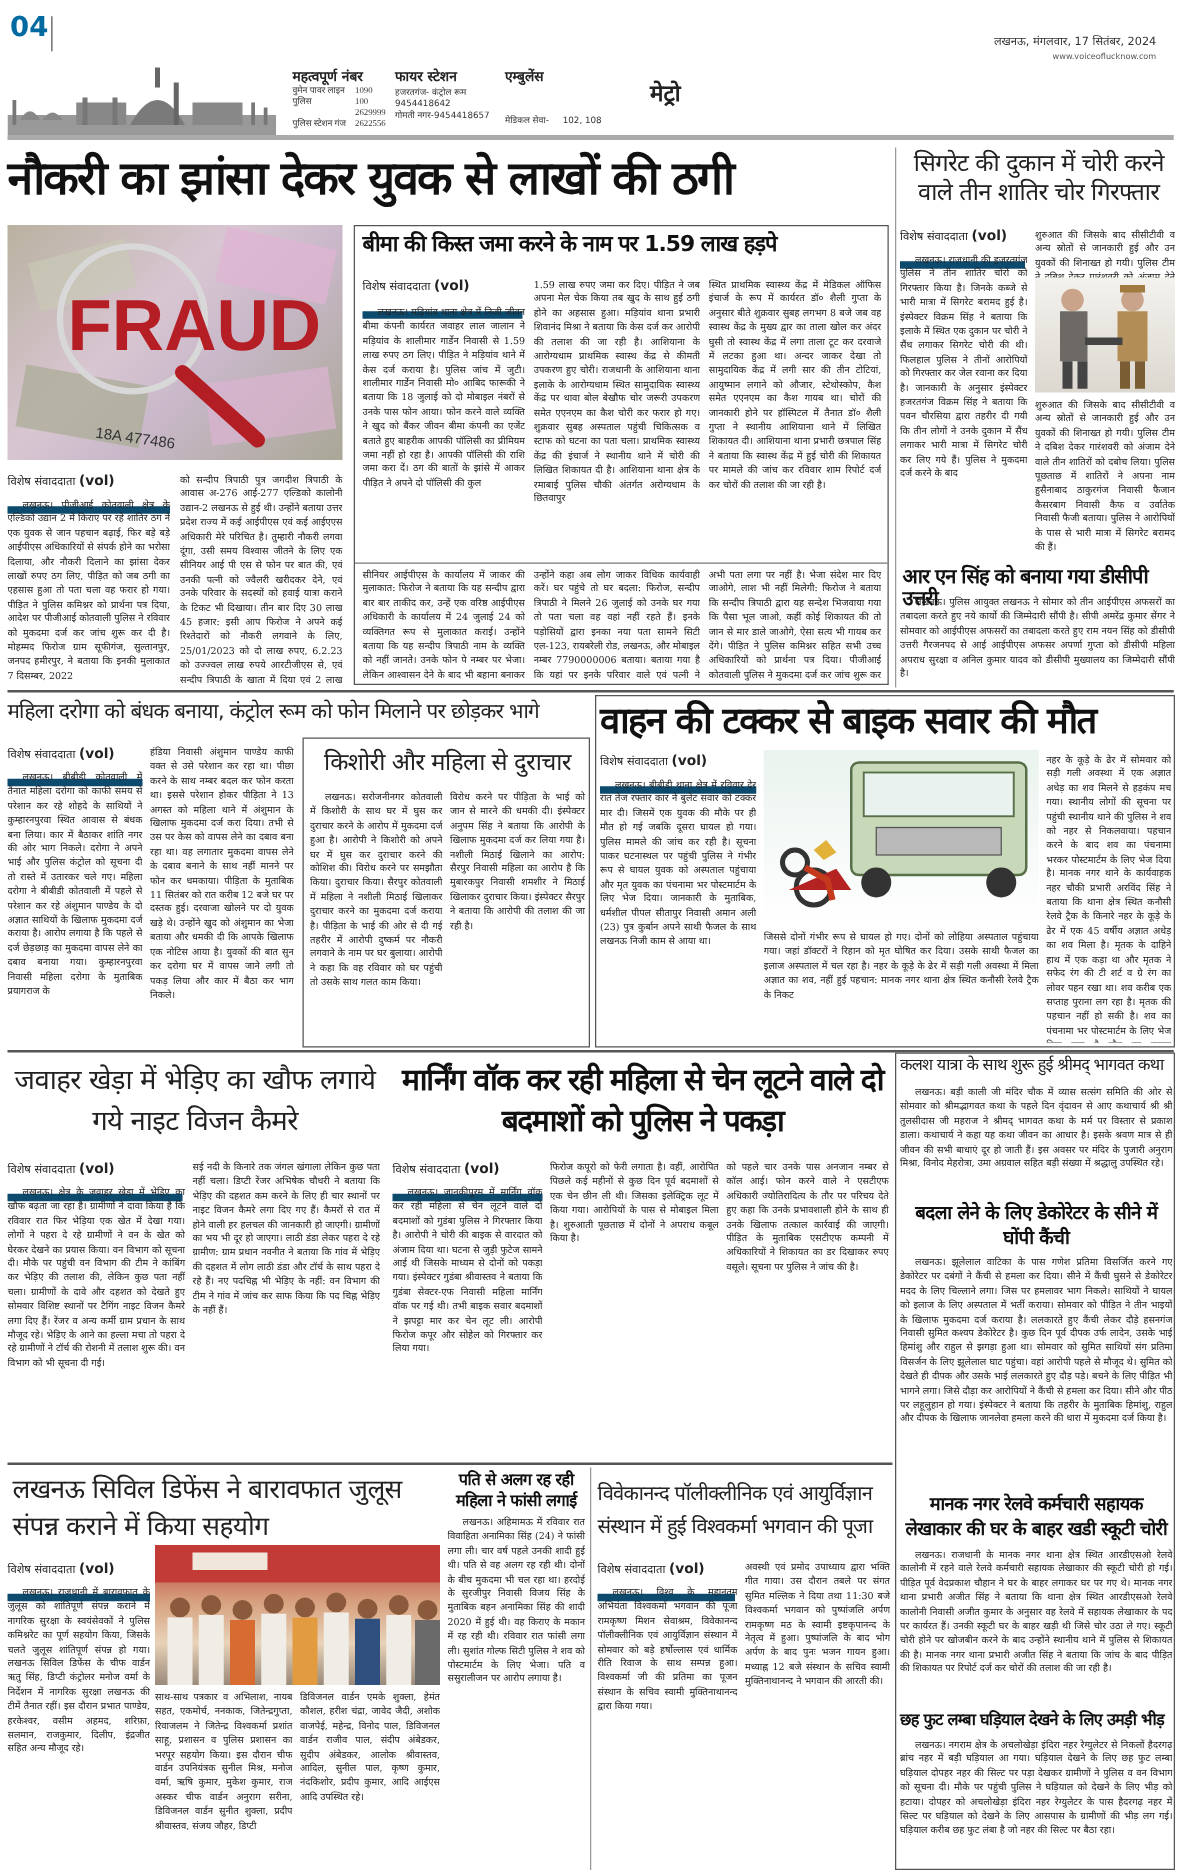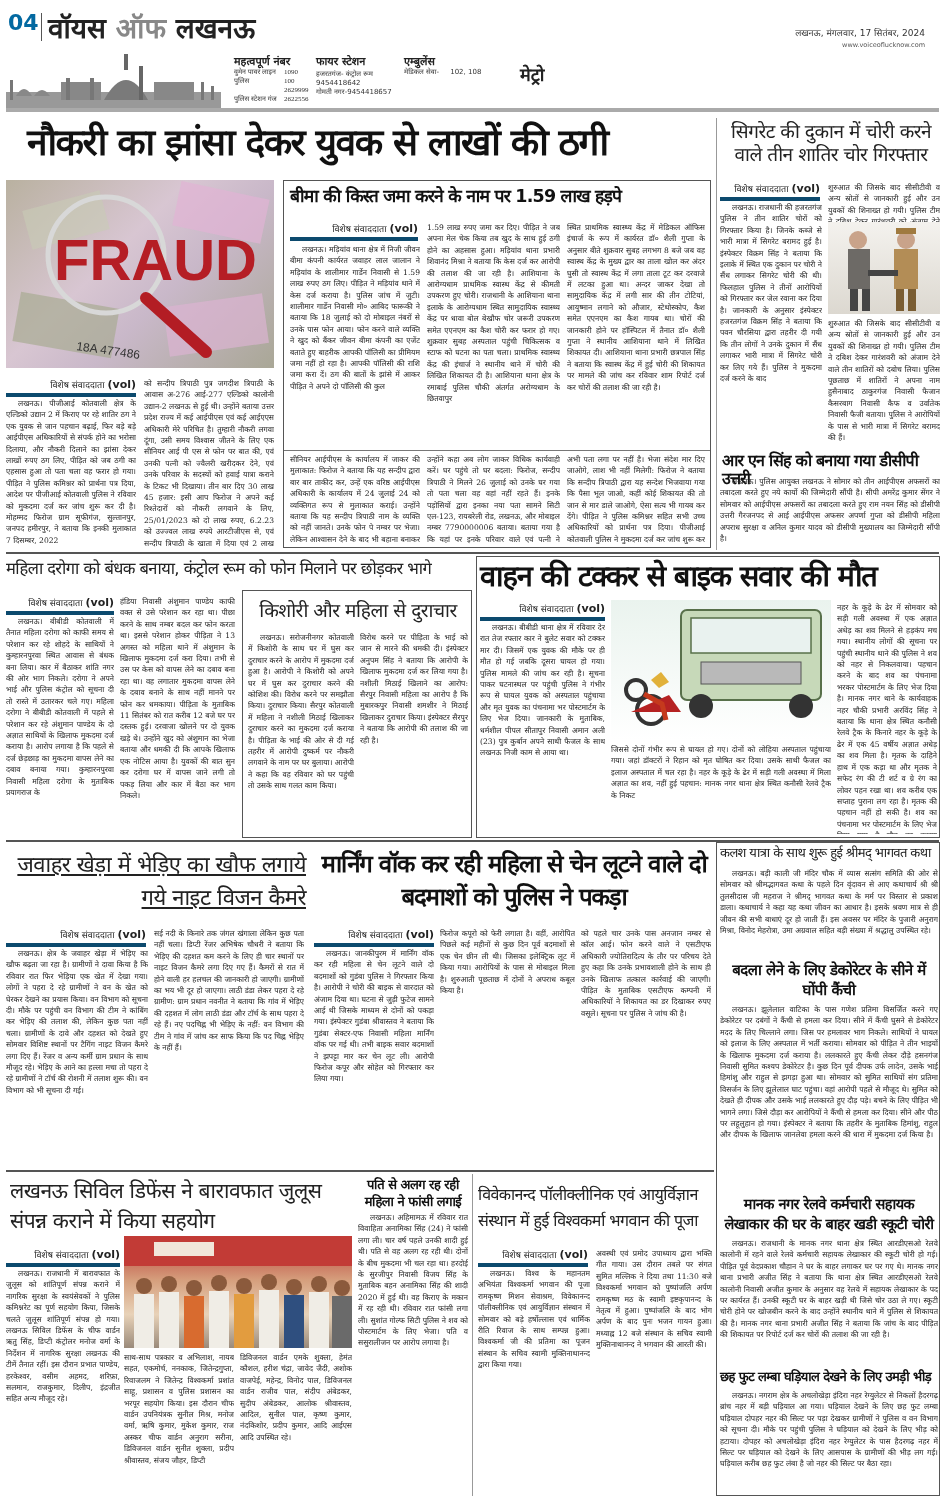--- a/index.html
+++ b/index.html
@@ -2,21 +2,21 @@
 <html><head>
 <meta charset="utf-8">
 <style>
   * { box-sizing: border-box; margin: 0; padding: 0; }
   html, body { width: 945px; height: 1500px; background: #fff; overflow: hidden; }
   body { font-family: "DejaVu Sans", sans-serif; color: #111; position: relative; }
 
   .abs { position: absolute; }
   .hl { font-family: "DejaVu Sans", sans-serif; font-weight: bold; color: #111; line-height: 1.15; letter-spacing: -0.5px; }
   .hl-light { font-weight: normal; color: #222; }
-  .byline { font-size: 9px; color: #222; border-bottom: 4px solid #0c4a6e; padding-bottom: 2px; text-align: right; }
+  .byline { font-size: 9px; color: #222; border-bottom: 6px solid #0c4a6e; padding-bottom: 14px; }
   .byline b { font-size: 11px; }
   .body-text { font-family: "DejaVu Serif", serif; font-size: 7.6px; line-height: 11.4px; color: #222; text-align: justify; overflow: hidden; }
   .col-rule { border-left: 1px solid #999; }
   .hrule { border-top: 1px solid #777; }
   .box { border: 1px solid #555; }
 
   
   .page-no { font-size: 22px; font-weight: bold; color: #0369a1; }
   .paper-name { font-size: 28px; font-weight: bold; color: #222; }
   .paper-name .grey { color: #888; }
@@ -31,25 +31,20 @@
   .img-thief { background: linear-gradient(180deg,#f4f2ee,#dcd8d0); overflow: hidden; }
   .img-truck { background: linear-gradient(180deg,#eaf3ee,#ffffff); overflow: hidden; }
   .img-crowd { background: linear-gradient(180deg,#b7322f 0%,#d6a07e 40%,#e8d2b8 70%,#9a8a7a 100%); overflow: hidden; }
 </style>
 </head>
 <body>
 
 <div class="abs" style="left:0;top:0;width:945px;height:112px;">
   <div class="abs page-no" style="left:8px;top:10px;">04</div>
   <div class="abs" style="left:41px;top:13px;width:1px;height:28px;background:#555;"></div>
-  <div class="abs paper-name" style="left:48px;top:8px;">
-    <span>वॉयस</span>
-    <span class="grey">ऑफ</span>
-    <span>लखनऊ</span>
-  </div>
 
   <div class="abs" style="left:6px;top:52px;width:215px;height:56px;">
     <svg width="215" height="56" viewBox="0 0 215 56">
       <rect x="0" y="40" width="215" height="16" fill="#999"></rect>
       <rect x="4" y="28" width="3" height="20" fill="#777"></rect>
       <path d="M10 44 Q18 30 26 44 Z" fill="#888"></path>
       <path d="M28 44 Q36 32 44 44 Z" fill="#888"></path>
       <rect x="55" y="30" width="40" height="18" fill="#888"></rect>
       <rect x="60" y="26" width="4" height="22" fill="#777"></rect>
       <rect x="84" y="26" width="4" height="22" fill="#777"></rect>
@@ -78,29 +73,29 @@
   <div class="abs" style="left:316px;top:53px;width:90px;">
     <div class="num-h">फायर स्टेशन</div>
     <div class="num-t" style="margin-top:2px;">
       <div>हजरतगंज- कंट्रोल रूम</div>
       <div>9454418642</div>
       <div>गोमती नगर-9454418657</div>
     </div>
   </div>
   <div class="abs" style="left:404px;top:53px;width:110px;">
     <div class="num-h">एम्बुलेंस</div>
-    <div class="num-t" style="margin-top:0;white-space:pre;">मेडिकल सेवा-     102, 108</div>
+    <div class="num-t" style="margin-top:24px;white-space:pre;">मेडिकल सेवा-     102, 108</div>
   </div>
   <div class="abs metro" style="left:520px;top:62px;">मेट्रो</div>
   <div class="abs date" style="right:20px;top:26px;">लखनऊ, मंगलवार, 17 सितंबर, 2024</div>
   <div class="abs site" style="right:20px;top:41px;">www.voiceoflucknow.com</div>
   <div class="abs" style="left:6px;top:108px;width:933px;height:4px;background:#aaa;"></div>
 </div>
 
-<div class="abs hl" style="left:6px;top:122px;width:705px;font-size:37px;letter-spacing:-1.5px;margin-left:21px;">नौकरी का झांसा देकर युवक से लाखों की ठगी</div>
+<div class="abs hl" style="left:6px;top:122px;width:705px;font-size:37px;letter-spacing:-1.5px;">नौकरी का झांसा देकर युवक से लाखों की ठगी</div>
 
 <div class="abs img-fraud" style="left:6px;top:180px;width:268px;height:188px;">
   <svg width="268" height="188" viewBox="0 0 268 188">
     <rect x="20" y="20" width="80" height="40" fill="#c8cbb6" opacity="0.6" transform="rotate(-15 60 40)"></rect>
     <rect x="170" y="10" width="90" height="45" fill="#e1b3d4" opacity="0.7" transform="rotate(12 215 32)"></rect>
     <rect x="160" y="120" width="100" height="50" fill="#dcb4d2" opacity="0.7" transform="rotate(-8 210 145)"></rect>
     <rect x="10" y="120" width="100" height="50" fill="#a8ab93" opacity="0.7" transform="rotate(10 60 145)"></rect>
     <circle cx="100" cy="75" r="58" fill="none" stroke="#d8d8d8" stroke-width="5"></circle>
     <line x1="140" y1="118" x2="200" y2="172" stroke="#b31d24" stroke-width="12" stroke-linecap="round"></line>
     <text x="48" y="100" font-family="Liberation Sans, sans-serif" font-size="58" font-weight="bold" fill="#b51e25">FRAUD</text>
@@ -185,21 +180,21 @@
     <path d="M20 112 L58 95 L70 112 Z" fill="#b52222"></path>
     <path d="M40 80 l10 -8 l8 10 l-10 6 z" fill="#e1b13a"></path>
     <path d="M55 120 l-4 -16 l-18 -10" stroke="#c53a1d" stroke-width="5" fill="none"></path>
   </svg>
 </div>
 <div class="abs body-text" style="left:611px;top:744px;width:220px;height:90px;">जिससे दोनों गंभीर रूप से घायल हो गए। दोनों को लोहिया अस्पताल पहुंचाया गया। जहां डॉक्टरों ने रिहान को मृत घोषित कर दिया। उसके साथी फैजल का इलाज अस्पताल में चल रहा है। नहर के कूड़े के ढेर में सड़ी गली अवस्था में मिला अज्ञात का शव, नहीं हुई पहचान: मानक नगर थाना क्षेत्र स्थित कनौसी रेलवे ट्रैक के निकट</div>
 <div class="abs body-text" style="left:837px;top:602px;width:100px;height:232px;">नहर के कूड़े के ढेर में सोमवार को सड़ी गली अवस्था में एक अज्ञात अधेड़ का शव मिलने से हड़कंप मच गया। स्थानीय लोगों की सूचना पर पहुंची स्थानीय थाने की पुलिस ने शव को नहर से निकलवाया। पहचान करने के बाद शव का पंचनामा भरकर पोस्टमार्टम के लिए भेज दिया है। मानक नगर थाने के कार्यवाहक नहर चौकी प्रभारी अरविंद सिंह ने बताया कि थाना क्षेत्र स्थित कनौसी रेलवे ट्रैक के किनारे नहर के कूड़े के ढेर में एक 45 वर्षीय अज्ञात अधेड़ का शव मिला है। मृतक के दाहिने हाथ में एक कड़ा था और मृतक ने सफेद रंग की टी शर्ट व ग्रे रंग का लोवर पहन रखा था। शव करीब एक सप्ताह पुराना लग रहा है। मृतक की पहचान नहीं हो सकी है। शव का पंचनामा भर पोस्टमार्टम के लिए भेज दिया गया है मौत का कारण पोस्टमार्टम रिपोर्ट आने पर स्पष्ट हो सकेगा।</div>
 
 <div class="abs hrule" style="left:6px;top:840px;width:933px;border-top:2px solid #555;"></div>
 
-<div class="abs hl hl-light" style="left:6px;top:848px;width:300px;font-size:22px;line-height:33px;text-align:right;text-decoration:underline;">जवाहर खेड़ा में भेड़िए का खौफ लगाये गये नाइट विजन कैमरे</div>
+<div class="abs hl hl-light" style="left:6px;top:848px;width:300px;font-size:22px;line-height:33px;text-align:center;">जवाहर खेड़ा में भेड़िए का खौफ लगाये गये नाइट विजन कैमरे</div>
 <div class="abs byline" style="left:6px;top:928px;width:140px;">
   <span>विशेष संवाददाता</span> <b>(vol)</b>
 </div>
 <div class="abs body-text" style="left:6px;top:948px;width:142px;height:216px;text-indent:12px;">लखनऊ। क्षेत्र के जवाहर खेड़ा में भेड़िए का खौफ बढ़ता जा रहा है। ग्रामीणों ने दावा किया है कि रविवार रात फिर भेड़िया एक खेत में देखा गया। लोगों ने पहरा दे रहे ग्रामीणों ने वन के खेत को घेरकर देखने का प्रयास किया। वन विभाग को सूचना दी। मौके पर पहुंची वन विभाग की टीम ने कांबिंग कर भेड़िए की तलाश की, लेकिन कुछ पता नहीं चला। ग्रामीणों के दावे और दहशत को देखते हुए सोमवार विशिष्ट स्थानों पर टैगिंग नाइट विजन कैमरे लगा दिए हैं। रेंजर व अन्य कर्मी ग्राम प्रधान के साथ मौजूद रहे। भेड़िए के आने का हल्ला मचा तो पहरा दे रहे ग्रामीणों ने टॉर्च की रोशनी में तलाश शुरू की। वन विभाग को भी सूचना दी गई।</div>
 <div class="abs body-text" style="left:154px;top:928px;width:150px;height:236px;">सई नदी के किनारे तक जंगल खंगाला लेकिन कुछ पता नहीं चला। डिप्टी रेंजर अभिषेक चौधरी ने बताया कि भेड़िए की दहशत कम करने के लिए ही चार स्थानों पर नाइट विजन कैमरे लगा दिए गए हैं। कैमरों से रात में होने वाली हर हलचल की जानकारी हो जाएगी। ग्रामीणों का भय भी दूर हो जाएगा। लाठी डंडा लेकर पहरा दे रहे ग्रामीण: ग्राम प्रधान नवनीत ने बताया कि गांव में भेड़िए की दहशत में लोग लाठी डंडा और टॉर्च के साथ पहरा दे रहे हैं। नए पदचिह्न भी भेड़िए के नहीं: वन विभाग की टीम ने गांव में जांच कर साफ किया कि पद चिह्न भेड़िए के नहीं हैं।</div>
 
 <div class="abs hl" style="left:314px;top:848px;width:400px;font-size:24px;line-height:33px;text-align:center;letter-spacing:-1.2px;">मार्निंग वॉक कर रही महिला से चेन लूटने वाले दो बदमाशों को पुलिस ने पकड़ा</div>
 <div class="abs byline" style="left:314px;top:928px;width:120px;">
   <span>विशेष संवाददाता</span> <b>(vol)</b>
 </div>

